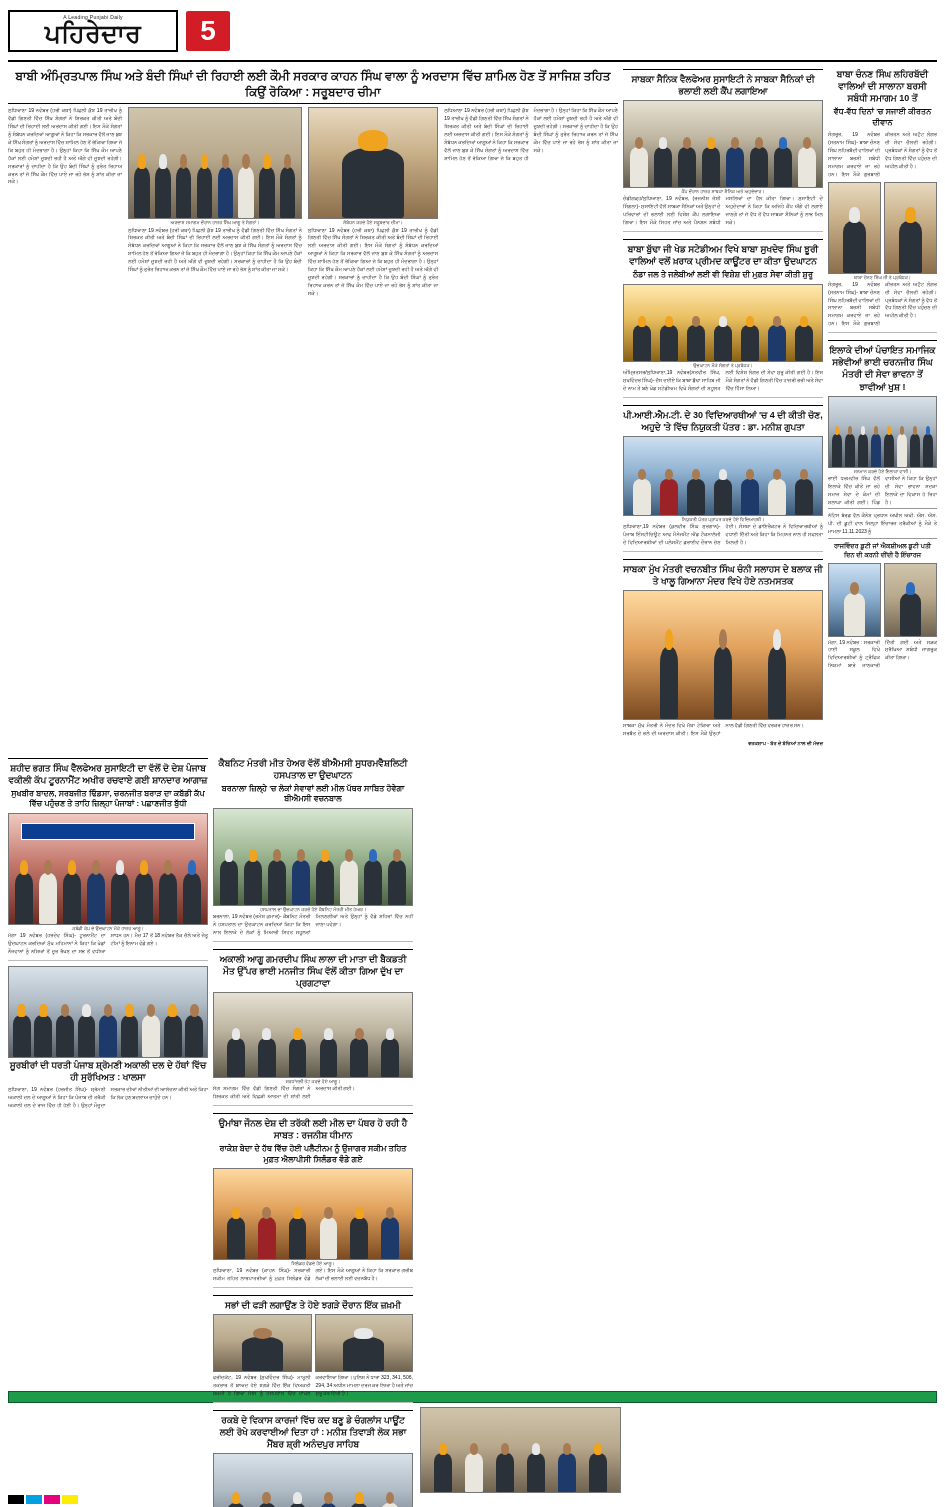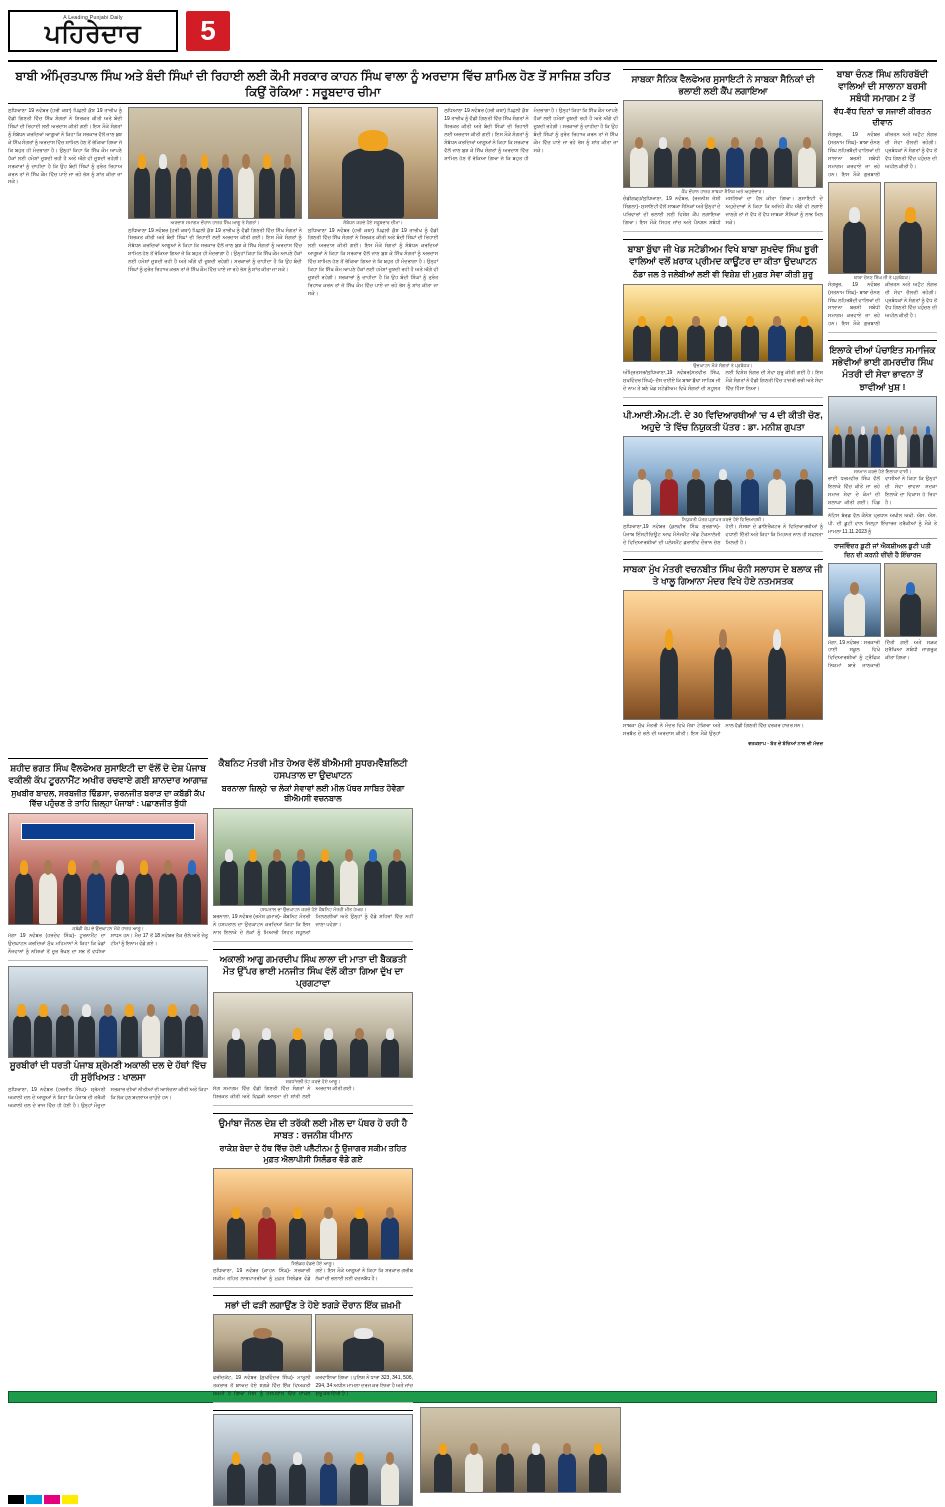--- a/index.html
+++ b/index.html
@@ -266,42 +266,42 @@
               <div class="fig t2"></div>
           </div>
         </div>
         <div class="para cols2" style="margin-top:2px">ਸਾਬਕਾ ਮੁੱਖ ਮੰਤਰੀ ਨੇ ਮੰਦਰ ਵਿਖੇ ਮੱਥਾ ਟੇਕਿਆ ਅਤੇ ਸਰਬੱਤ ਦੇ ਭਲੇ ਦੀ ਅਰਦਾਸ ਕੀਤੀ। ਇਸ ਮੌਕੇ ਉਨ੍ਹਾਂ ਨਾਲ ਵੱਡੀ ਗਿਣਤੀ ਵਿੱਚ ਵਰਕਰ ਹਾਜ਼ਰ ਸਨ।</div>
         <div class="byline">ਵਰਕਸ਼ਾਪ - ਬੋਰ ਦੇ ਬੱਚਿਆਂ ਨਾਲ ਦੀ ਮੱਦਦ</div>
       </div>
     </div>
 
     <div class="col">
       <div class="art">
-        <div class="hl sm">ਬਾਬਾ ਚੰਨਣ ਸਿੰਘ ਲਹਿਰਬੱਦੀ ਵਾਲਿਆਂ ਦੀ ਸਾਲਾਨਾ ਬਰਸੀ ਸਬੰਧੀ ਸਮਾਗਮ 2 ਤੋਂ</div>
+        <div class="hl sm">ਬਾਬਾ ਚੰਨਣ ਸਿੰਘ ਲਹਿਰਬੱਦੀ ਵਾਲਿਆਂ ਦੀ ਸਾਲਾਨਾ ਬਰਸੀ ਸਬੰਧੀ ਸਮਾਗਮ 10 ਤੋਂ</div>
         <div class="subhl">ਵੱਧ-ਵੱਧ ਦਿਨਾਂ 'ਚ ਸਜਾਈ ਕੀਰਤਨ ਦੀਵਾਨ</div>
         <div class="para cols2">ਸੰਗਰੂਰ, 19 ਨਵੰਬਰ (ਸਤਨਾਮ ਸਿੰਘ)- ਬਾਬਾ ਚੰਨਣ ਸਿੰਘ ਲਹਿਰਬੱਦੀ ਵਾਲਿਆਂ ਦੀ ਸਾਲਾਨਾ ਬਰਸੀ ਸਬੰਧੀ ਸਮਾਗਮ ਕਰਵਾਏ ਜਾ ਰਹੇ ਹਨ। ਇਸ ਮੌਕੇ ਗੁਰਬਾਣੀ ਕੀਰਤਨ ਅਤੇ ਅਟੁੱਟ ਲੰਗਰ ਦੀ ਸੇਵਾ ਚੱਲਦੀ ਰਹੇਗੀ। ਪ੍ਰਬੰਧਕਾਂ ਨੇ ਸੰਗਤਾਂ ਨੂੰ ਵੱਧ ਤੋਂ ਵੱਧ ਗਿਣਤੀ ਵਿੱਚ ਪਹੁੰਚਣ ਦੀ ਅਪੀਲ ਕੀਤੀ ਹੈ।</div>
         <div class="photo-row" style="margin-top:3px">
           <div class="photo ph-portrait" style="height:92px;flex:1">
             <div class="figs" style="height:72%">
                 <div class="fig t2" style="width:46%"></div>
               </div>
           </div>
           <div class="photo ph-portrait" style="height:92px;flex:1">
             <div class="figs" style="height:72%">
                 <div class="fig t1" style="width:46%"></div>
               </div>
           </div>
         </div>
         <div class="cap">ਬਾਬਾ ਚੰਨਣ ਸਿੰਘ ਜੀ ਤੇ ਪ੍ਰਬੰਧਕ।</div>
         <div class="para cols2">ਸੰਗਰੂਰ, 19 ਨਵੰਬਰ (ਸਤਨਾਮ ਸਿੰਘ)- ਬਾਬਾ ਚੰਨਣ ਸਿੰਘ ਲਹਿਰਬੱਦੀ ਵਾਲਿਆਂ ਦੀ ਸਾਲਾਨਾ ਬਰਸੀ ਸਬੰਧੀ ਸਮਾਗਮ ਕਰਵਾਏ ਜਾ ਰਹੇ ਹਨ। ਇਸ ਮੌਕੇ ਗੁਰਬਾਣੀ ਕੀਰਤਨ ਅਤੇ ਅਟੁੱਟ ਲੰਗਰ ਦੀ ਸੇਵਾ ਚੱਲਦੀ ਰਹੇਗੀ। ਪ੍ਰਬੰਧਕਾਂ ਨੇ ਸੰਗਤਾਂ ਨੂੰ ਵੱਧ ਤੋਂ ਵੱਧ ਗਿਣਤੀ ਵਿੱਚ ਪਹੁੰਚਣ ਦੀ ਅਪੀਲ ਕੀਤੀ ਹੈ।</div>
       </div>
 
       <div class="art">
         <div class="rule"></div>
-        <div class="hl sm">ਇਲਾਕੇ ਦੀਆਂ ਪੰਚਾਇਤ ਸਮਾਜਿਕ ਸਭੇਵੀਆਂ ਭਾਈ ਗਮਰਦੀਰ ਸਿੰਘ ਮੰਤਰੀ ਦੀ ਸੇਵਾ ਭਾਵਨਾ ਤੋਂ ਝਾਵੀਆਂ ਖੁਸ਼ !</div>
+        <div class="hl sm">ਇਲਾਕੇ ਦੀਆਂ ਪੰਚਾਇਤ ਸਮਾਜਿਕ ਸਭੇਵੀਆਂ ਭਾਈ ਚਰਨਜੀਰ ਸਿੰਘ ਮੰਤਰੀ ਦੀ ਸੇਵਾ ਭਾਵਨਾ ਤੋਂ ਝਾਵੀਆਂ ਖੁਸ਼ !</div>
         <div class="photo ph-group" style="height:72px">
           <div class="figs">
             <div class="fig t1"></div>
               <div class="fig"></div>
               <div class="fig t2"></div>
             <div class="fig k"></div>
               <div class="fig t1"></div>
               <div class="fig w"></div>
             <div class="fig"></div>
               <div class="fig t3"></div>
@@ -438,20 +438,21 @@
             <div class="figs" style="height:76%">
                 <div class="fig t2" style="width:42%"></div>
               </div>
           </div>
         </div>
         <div class="para cols2" style="margin-top:2px">ਫਰੀਦਕੋਟ, 19 ਨਵੰਬਰ (ਸੁਖਵਿੰਦਰ ਸਿੰਘ)- ਮਾਮੂਲੀ ਤਕਰਾਰ ਤੋਂ ਬਾਅਦ ਹੋਏ ਝਗੜੇ ਵਿੱਚ ਇੱਕ ਵਿਅਕਤੀ ਜ਼ਖ਼ਮੀ ਹੋ ਗਿਆ ਜਿਸ ਨੂੰ ਹਸਪਤਾਲ ਵਿੱਚ ਦਾਖਲ ਕਰਵਾਇਆ ਗਿਆ। ਪੁਲਿਸ ਨੇ ਧਾਰਾ 323, 341, 506, 294, 34 ਅਧੀਨ ਮਾਮਲਾ ਦਰਜ ਕਰ ਲਿਆ ਹੈ ਅਤੇ ਜਾਂਚ ਸ਼ੁਰੂ ਕਰ ਦਿੱਤੀ ਹੈ।</div>
       </div>
 
       <div class="art">
         <div class="rule"></div>
+        <div class="hl sm">ਰਕਬੇ ਦੇ ਵਿਕਾਸ ਕਾਰਜਾਂ ਵਿੱਚ ਕਦ ਬਣੂ ਡੇ ਚੰਗਲਾਂਸ ਪਾਊਂਟ ਲਈ ਰੋਖੇ ਕਰਵਾਈਆਂ ਦਿਤਾ ਹਾਂ : ਮਨੀਸ਼ ਤਿਵਾੜੀ ਲੋਕ ਸਭਾ ਮੈਂਬਰ ਸ਼੍ਰੀ ਅਨੰਦਪੁਰ ਸਾਹਿਬ</div>
         <div class="photo ph-group" style="height:92px">
           <div class="figs">
             <div class="fig t1"></div>
               <div class="fig"></div>
               <div class="fig t2"></div>
             <div class="fig k"></div>
               <div class="fig t1"></div>
               <div class="fig w"></div>
           </div>
         </div>

